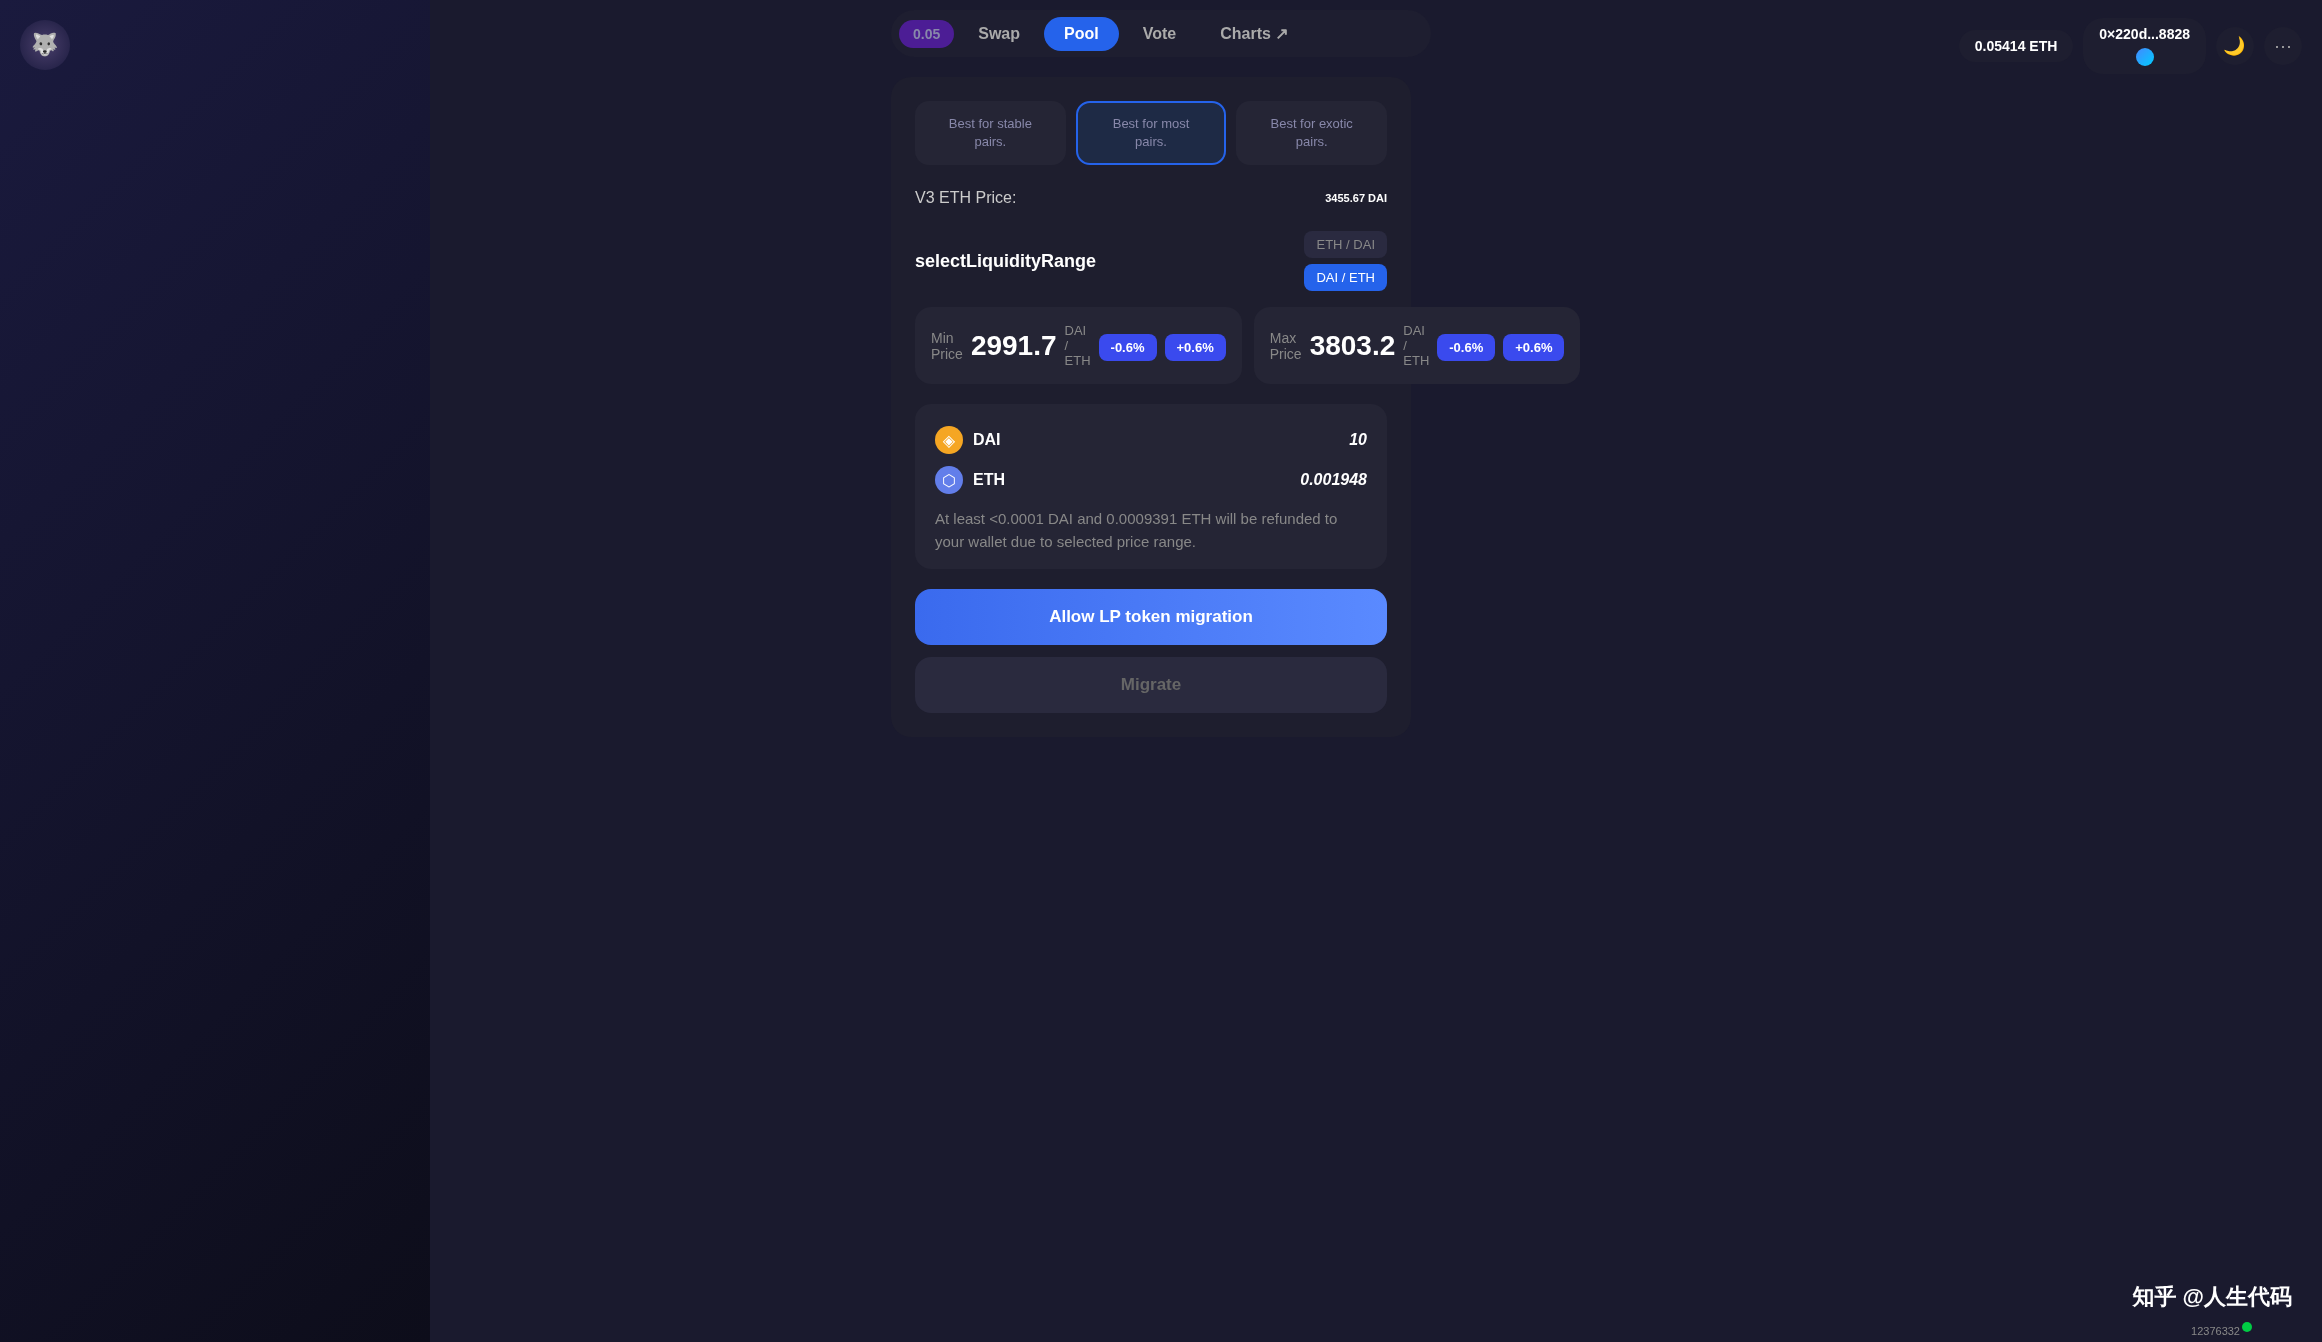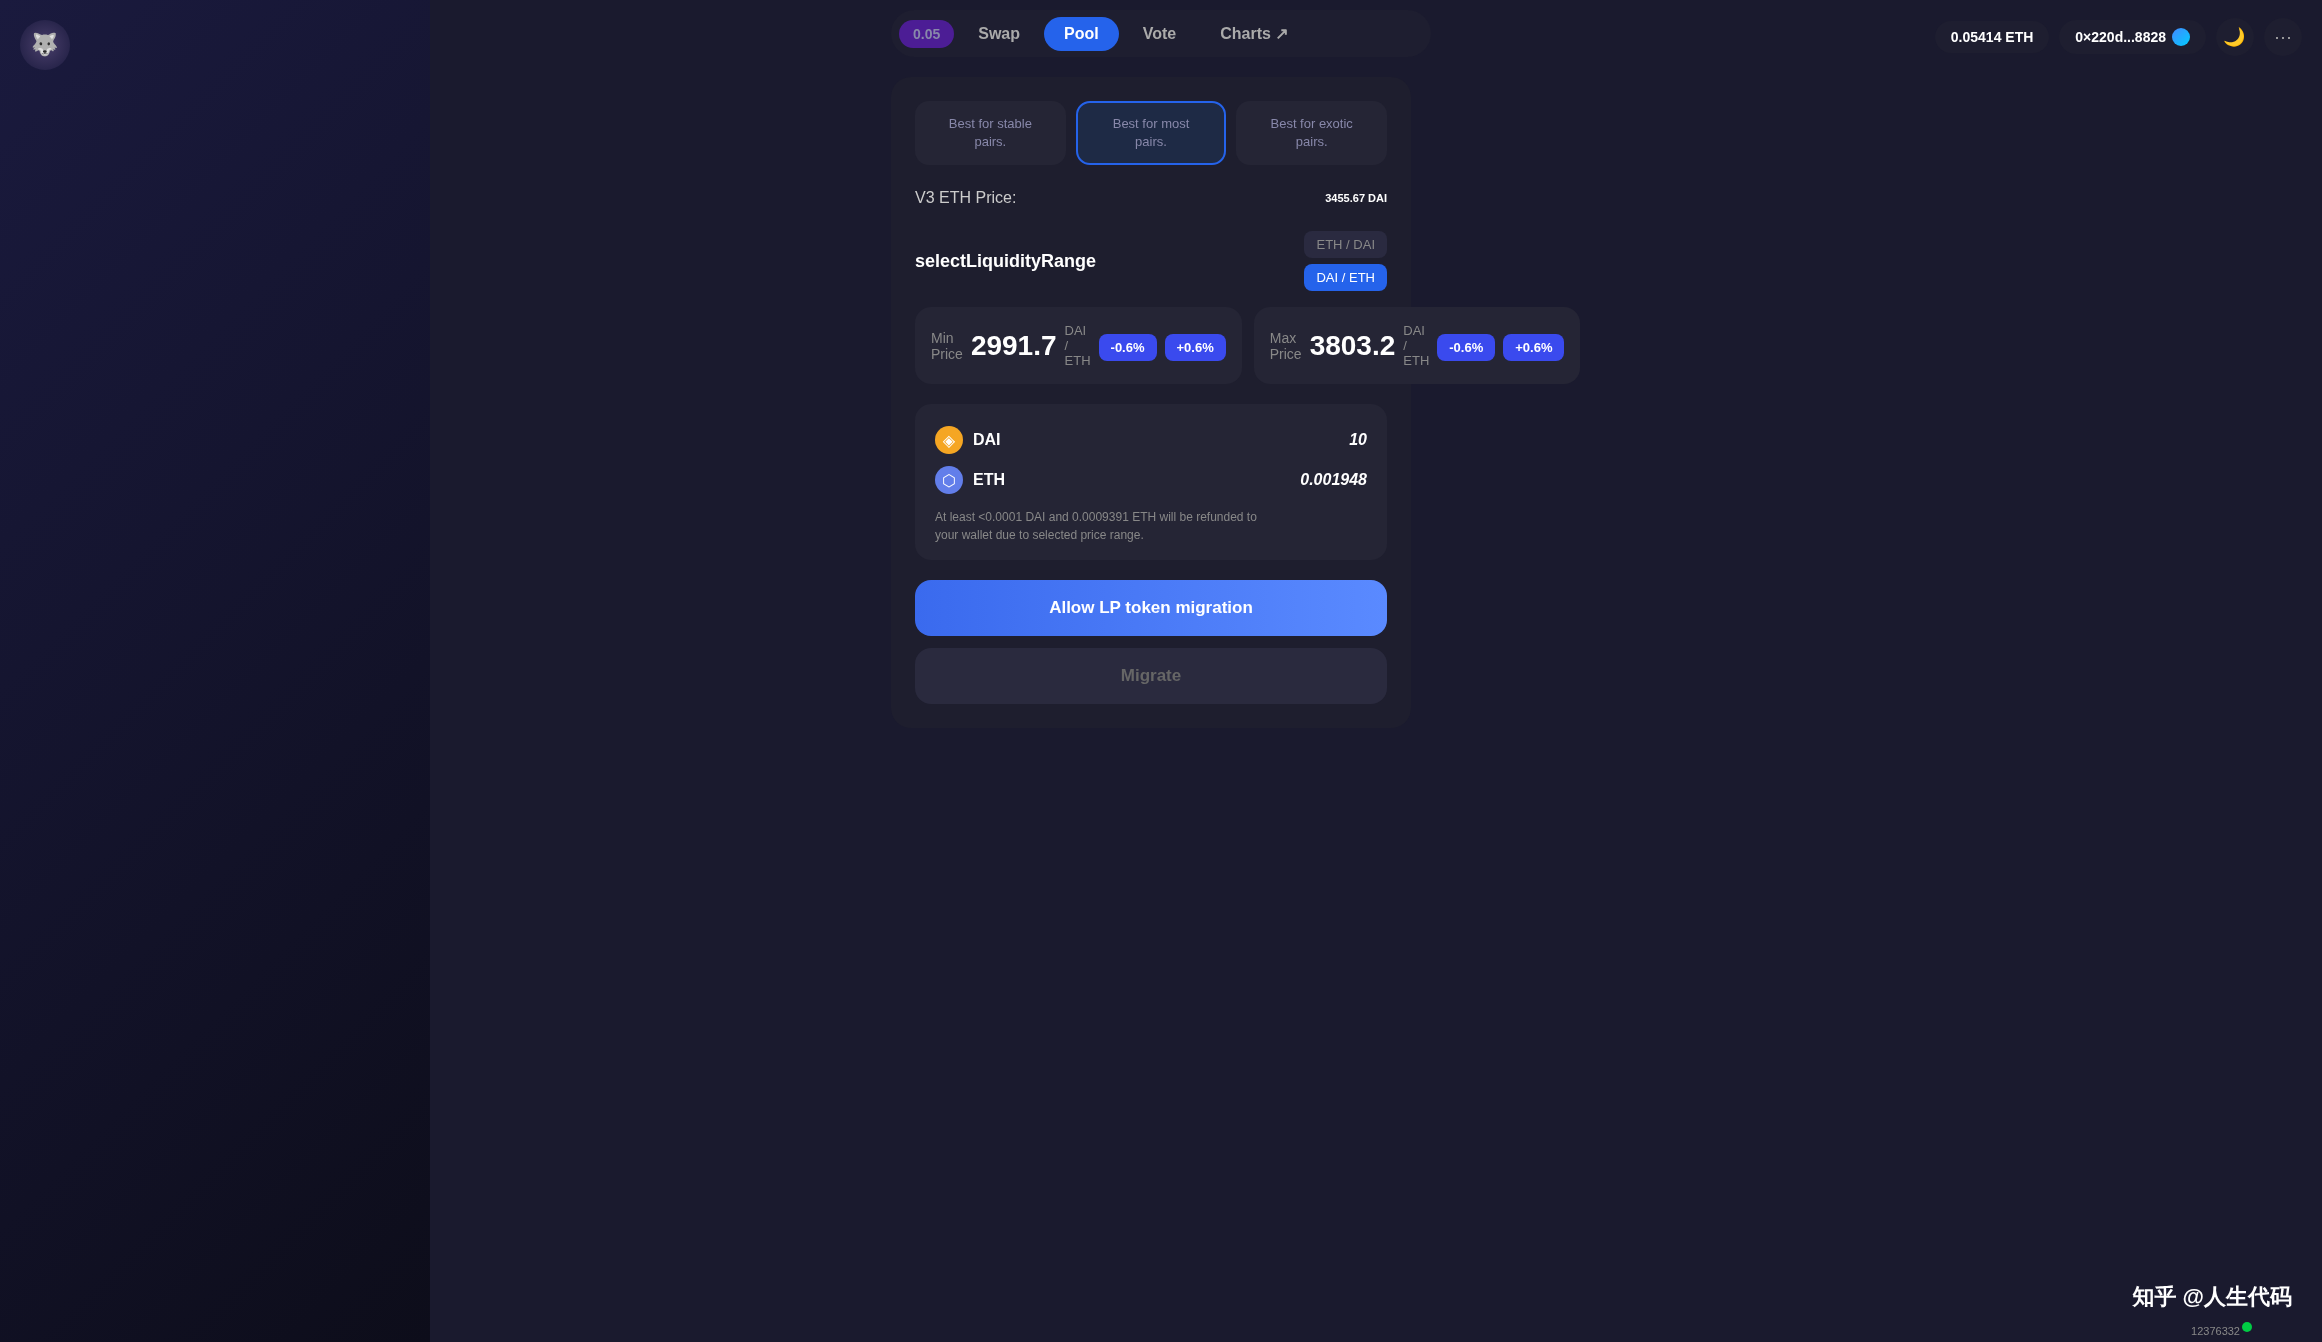--- a/index.html
+++ b/index.html
@@ -105,20 +105,21 @@
     .wallet-badge {
       background: #1e1e30;
       border-radius: 20px;
       padding: 8px 16px;
       font-size: 14px;
       color: #fff;
       font-weight: 600;
       display: flex;
       align-items: center;
       gap: 6px;
+      flex-direction: column;
     }
 
     .globe-icon {
       width: 18px; height: 18px;
       background: linear-gradient(135deg, #4488ff, #00ccff);
       border-radius: 50%;
       display: inline-block;
     }
 
     .dark-toggle {
@@ -325,21 +326,21 @@
     }
 
     .token-amount {
       font-size: 16px;
       font-weight: 600;
       color: #fff;
       font-style: italic;
     }
 
     .refund-note {
-      font-size: 12px;
+      font-size: 15px;
       color: #888;
       margin-top: 8px;
       line-height: 1.5;
     }
 
     
     .allow-btn {
       width: 100%;
       background: linear-gradient(90deg, #3a6aee, #5a8aff);
       border-radius: 16px;

